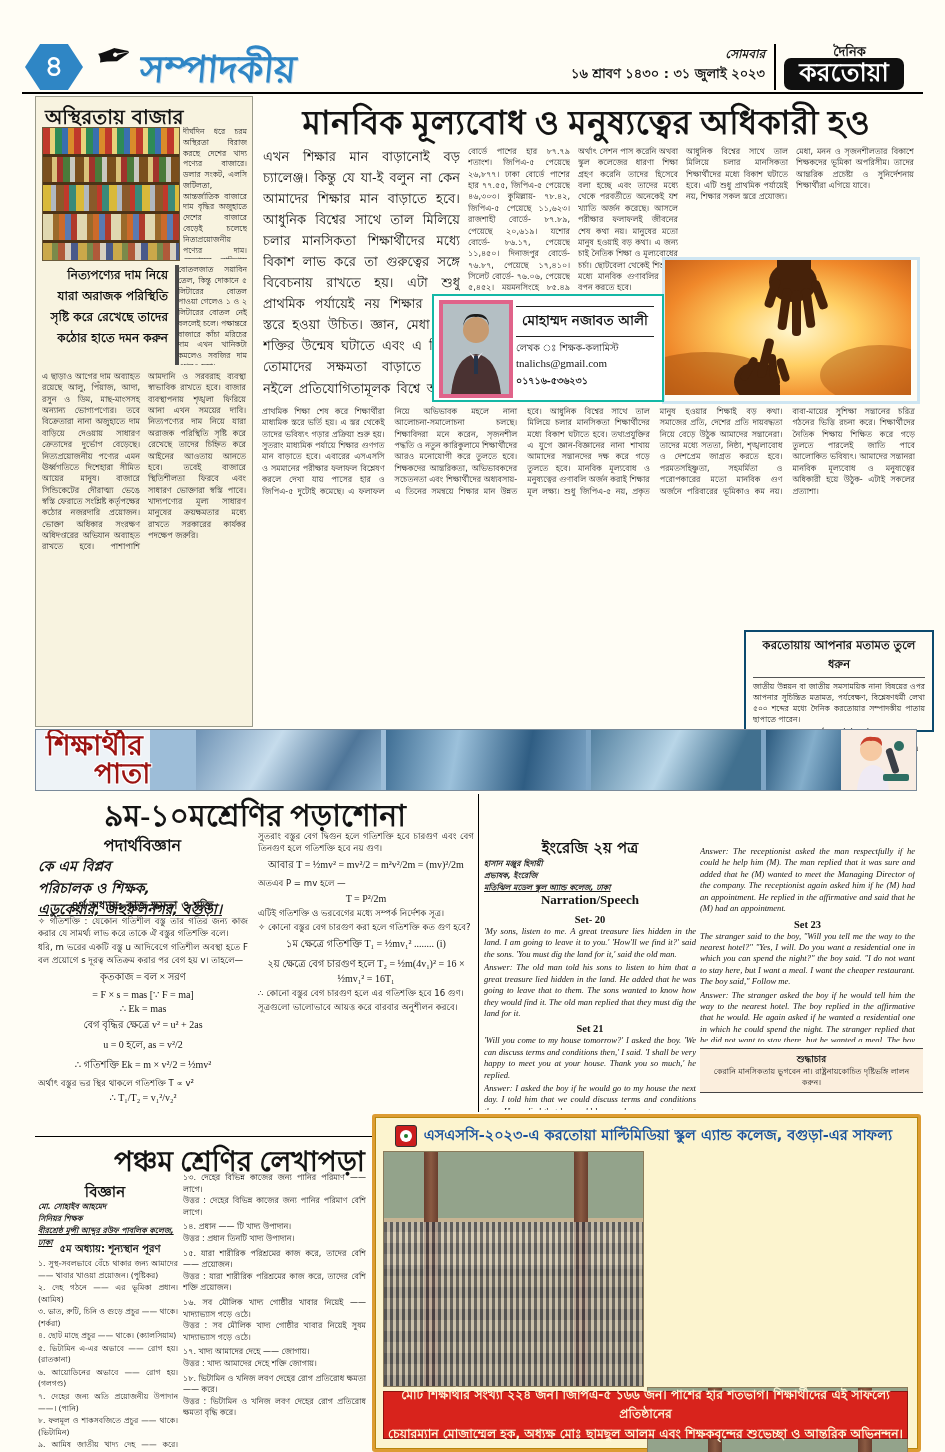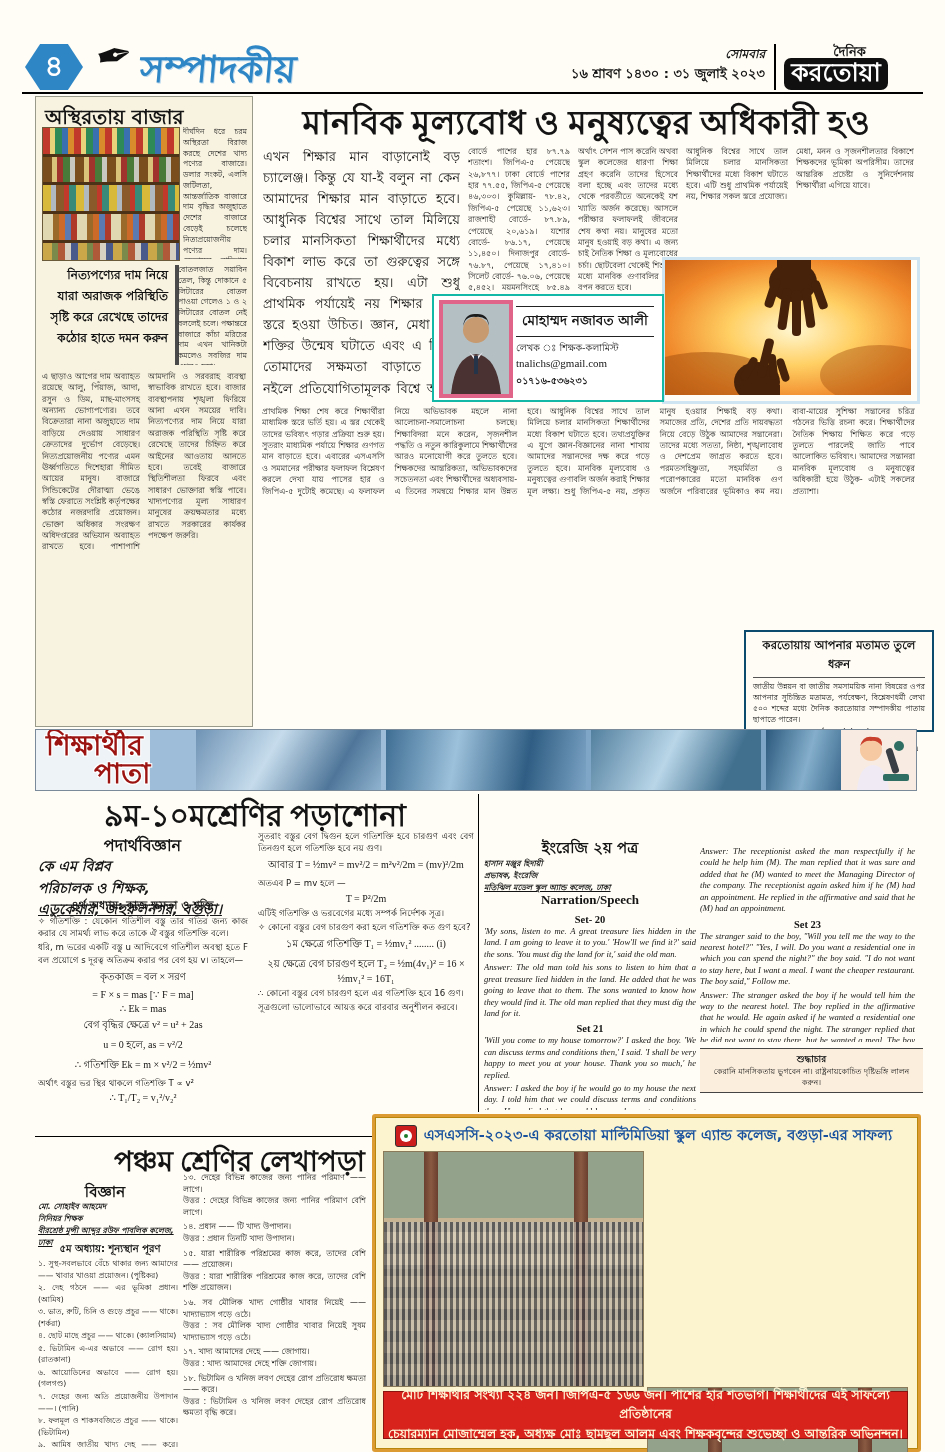--- a/index.html
+++ b/index.html
@@ -83,21 +83,21 @@
   <div class="abs badge" style="left:25px;top:44px;width:58px;height:46px;">
     <span>৪</span>
   </div>
   <div class="abs pen" style="left:96px;top:34px;">✒</div>
   <div class="abs sectlogo" style="left:140px;top:40px;">সম্পাদকীয়</div>
 
   <div class="abs wk" style="left:575px;top:45px;width:190px;">সোমবার</div>
   <div class="abs dt" style="left:555px;top:64px;width:210px;">১৬ শ্রাবণ ১৪৩০ :  ৩১ জুলাই ২০২৩</div>
   <div class="abs vline" style="left:774px;top:44px;width:2px;height:46px;"></div>
   <div class="abs ctr b" style="left:784px;top:42px;width:131px;font-size:13px;">দৈনিক</div>
-  <div class="abs mastbox" style="left:784px;top:58px;width:104px;height:32px;">
+  <div class="abs mastbox" style="left:784px;top:58px;width:120px;height:32px;">
     <span>করতোয়া</span>
   </div>
   <div class="abs hline" style="left:22px;top:92px;width:901px;height:2px;"></div>
 
   <div class="abs marketbox" style="left:35px;top:96px;width:216px;height:629px;">
     <div class="abs mtitle" style="left:9px;top:5px;width:200px;">অস্থিরতায় বাজার</div>
     <div class="abs" style="left:6px;top:30px;width:136px;height:132px;border:1px solid #6a5a3a;overflow:hidden;">
       <div class="shelf s1"></div>
       <div class="shelf s2"></div>
       <div class="shelf s3"></div>

